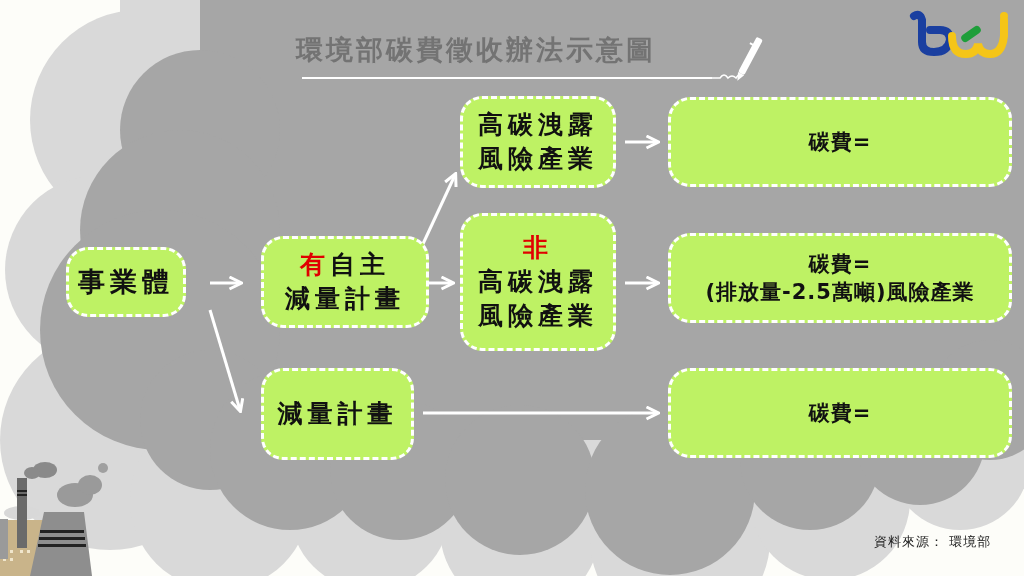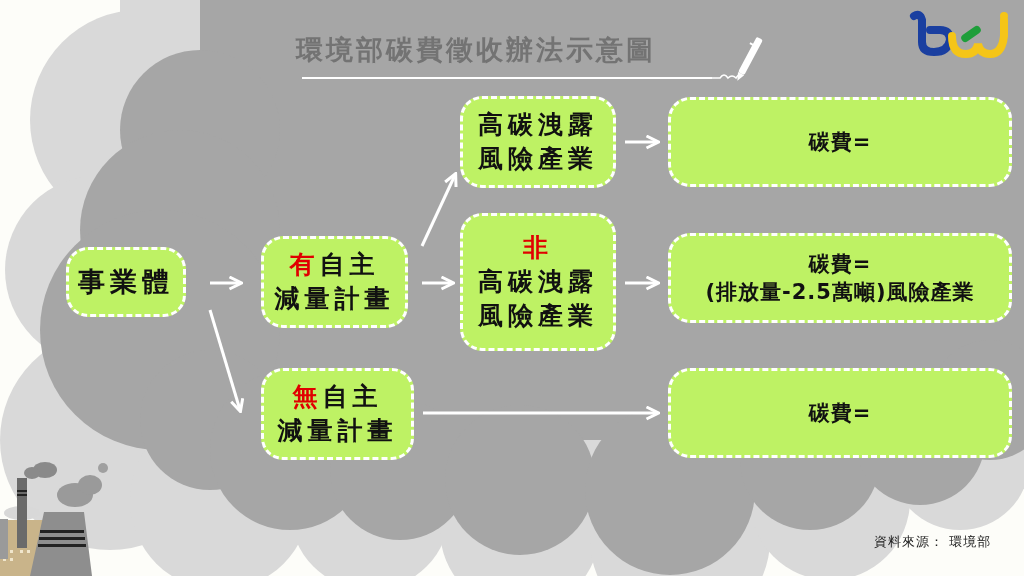--- a/index.html
+++ b/index.html
@@ -131,31 +131,28 @@
     <line x1="625" y1="142" x2="657" y2="142"></line>
     <line x1="625" y1="283" x2="657" y2="283"></line>
     <line x1="423" y1="413" x2="657" y2="413"></line>
   </g>
 </svg>
 
 <div class="box" style="left:66px;top:247px;width:120px;height:70px;">
   <div class="line" style="font-size:27px;">事業體</div>
 </div>
 
-<div class="box" style="left:261px;top:236px;width:147px;height:92px;">
+<div class="box" style="left:261px;top:236px;width:168px;height:92px;">
   <div class="line">
     <span class="red">有</span><span>自主</span>
   </div>
   <div class="line">減量計畫</div>
 </div>
 
 <div class="box" style="left:261px;top:368px;width:153px;height:92px;">
-  <div class="line">
-    <span class="red">無</span><span>自主</span>
-  </div>
   <div class="line">減量計畫</div>
 </div>
 
 <div class="box" style="left:460px;top:96px;width:156px;height:92px;">
   <div class="line">高碳洩露</div>
   <div class="line">風險產業</div>
 </div>
 
 <div class="box" style="left:460px;top:213px;width:156px;height:138px;">
   <div class="line red">非</div>

